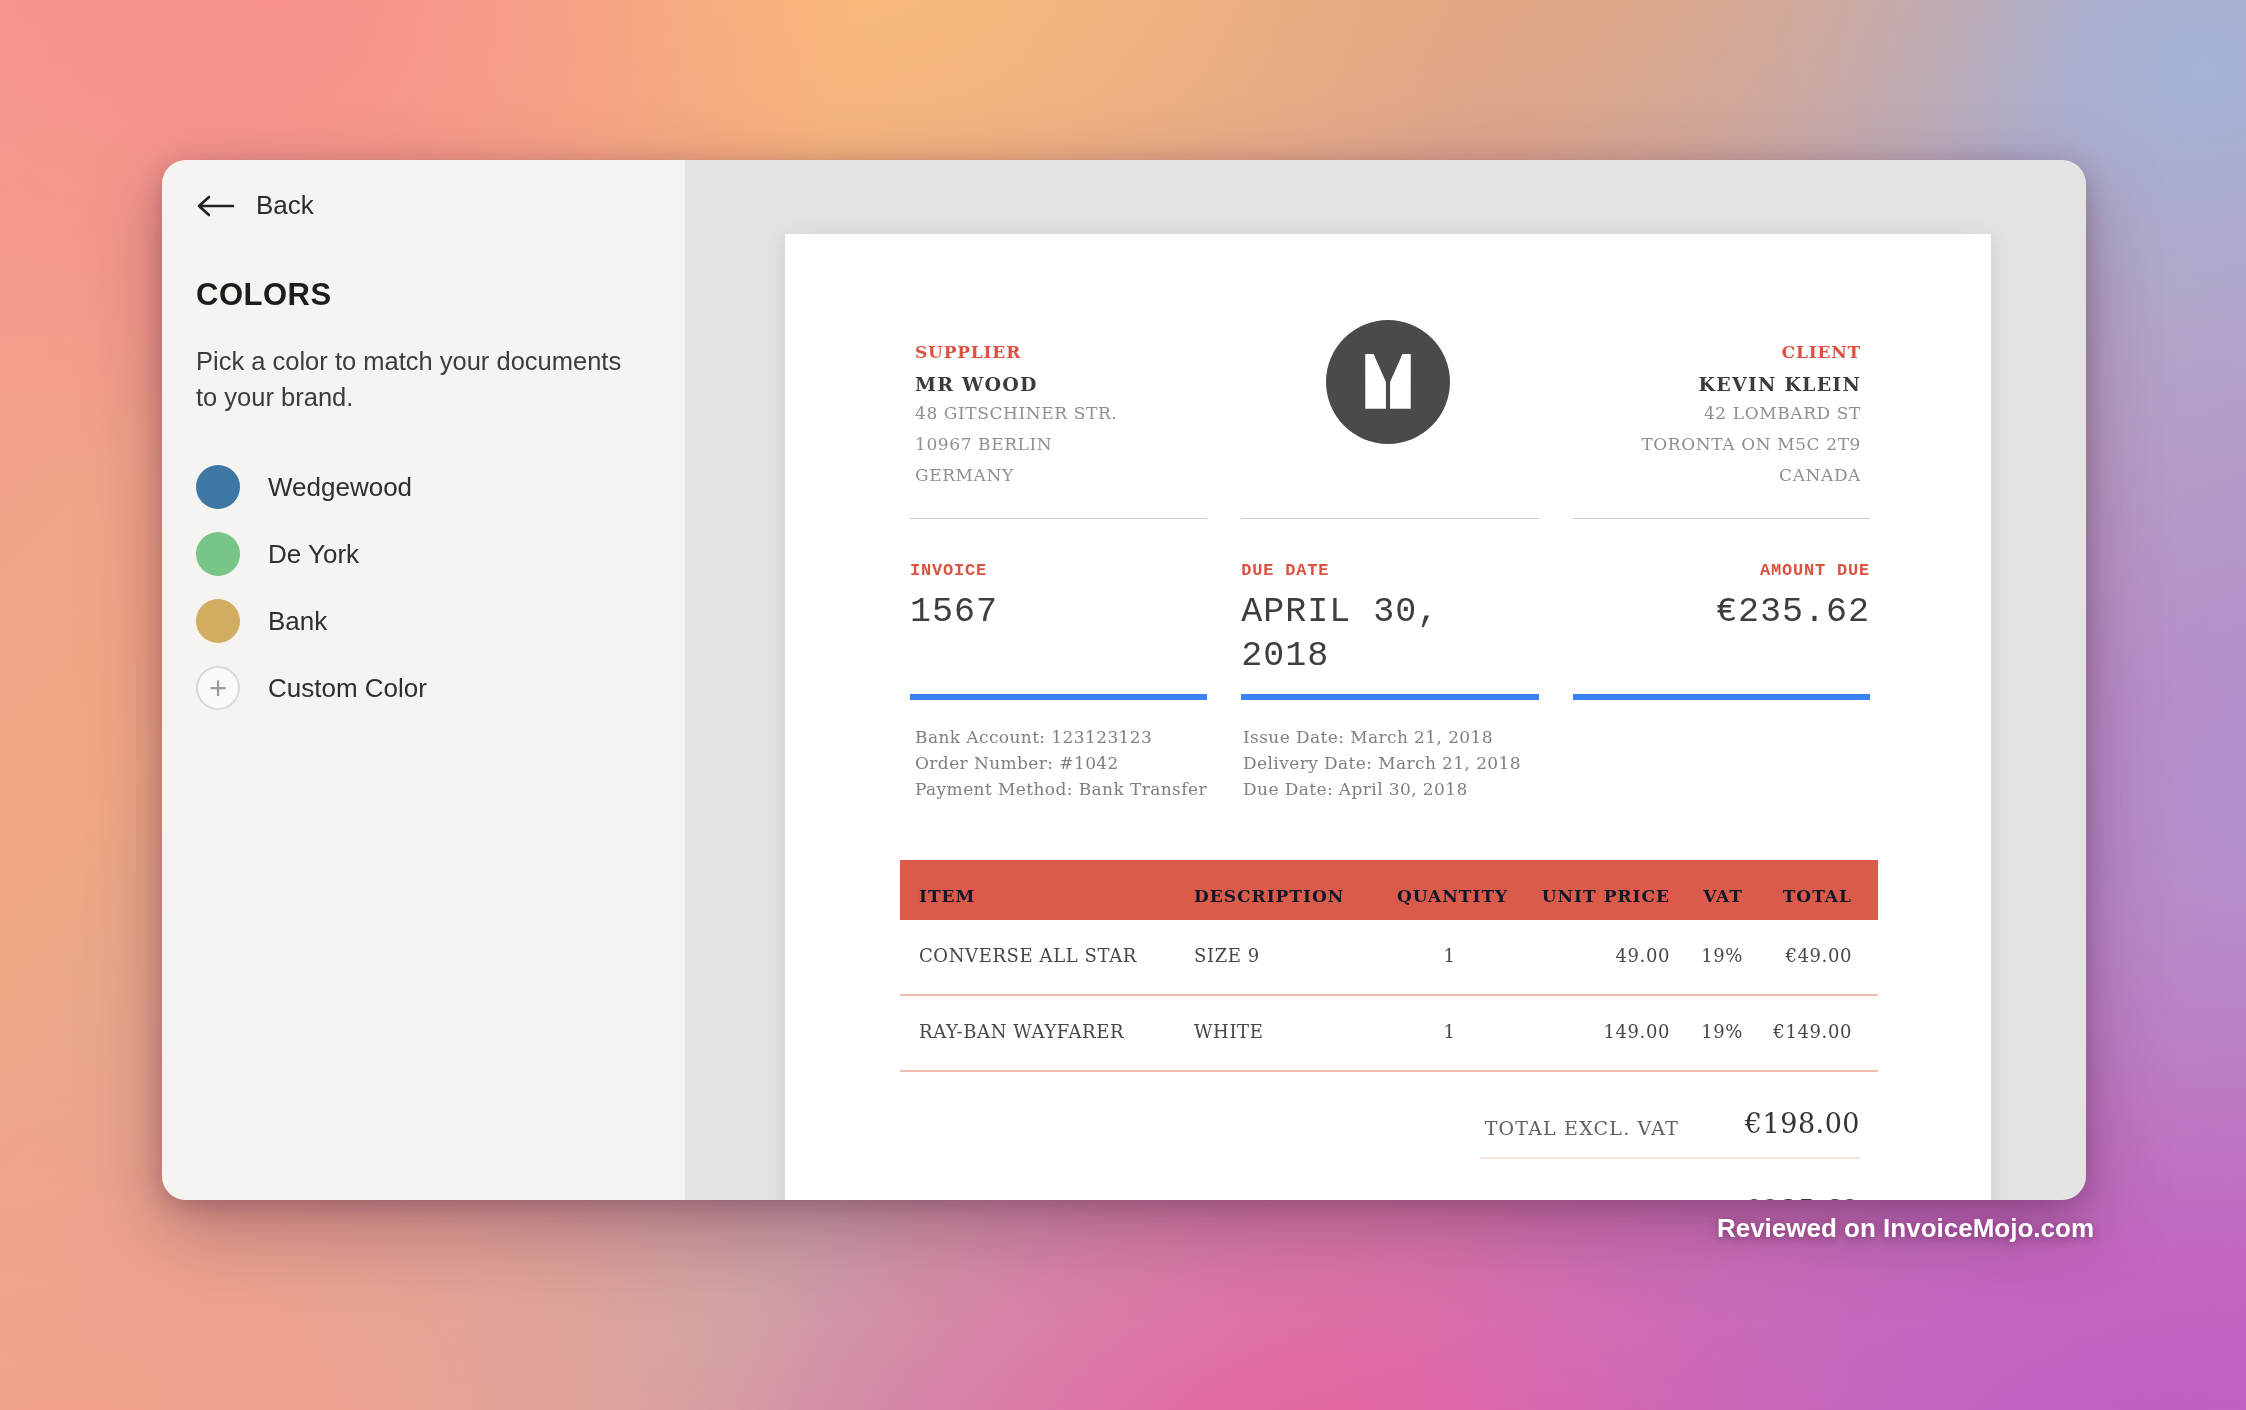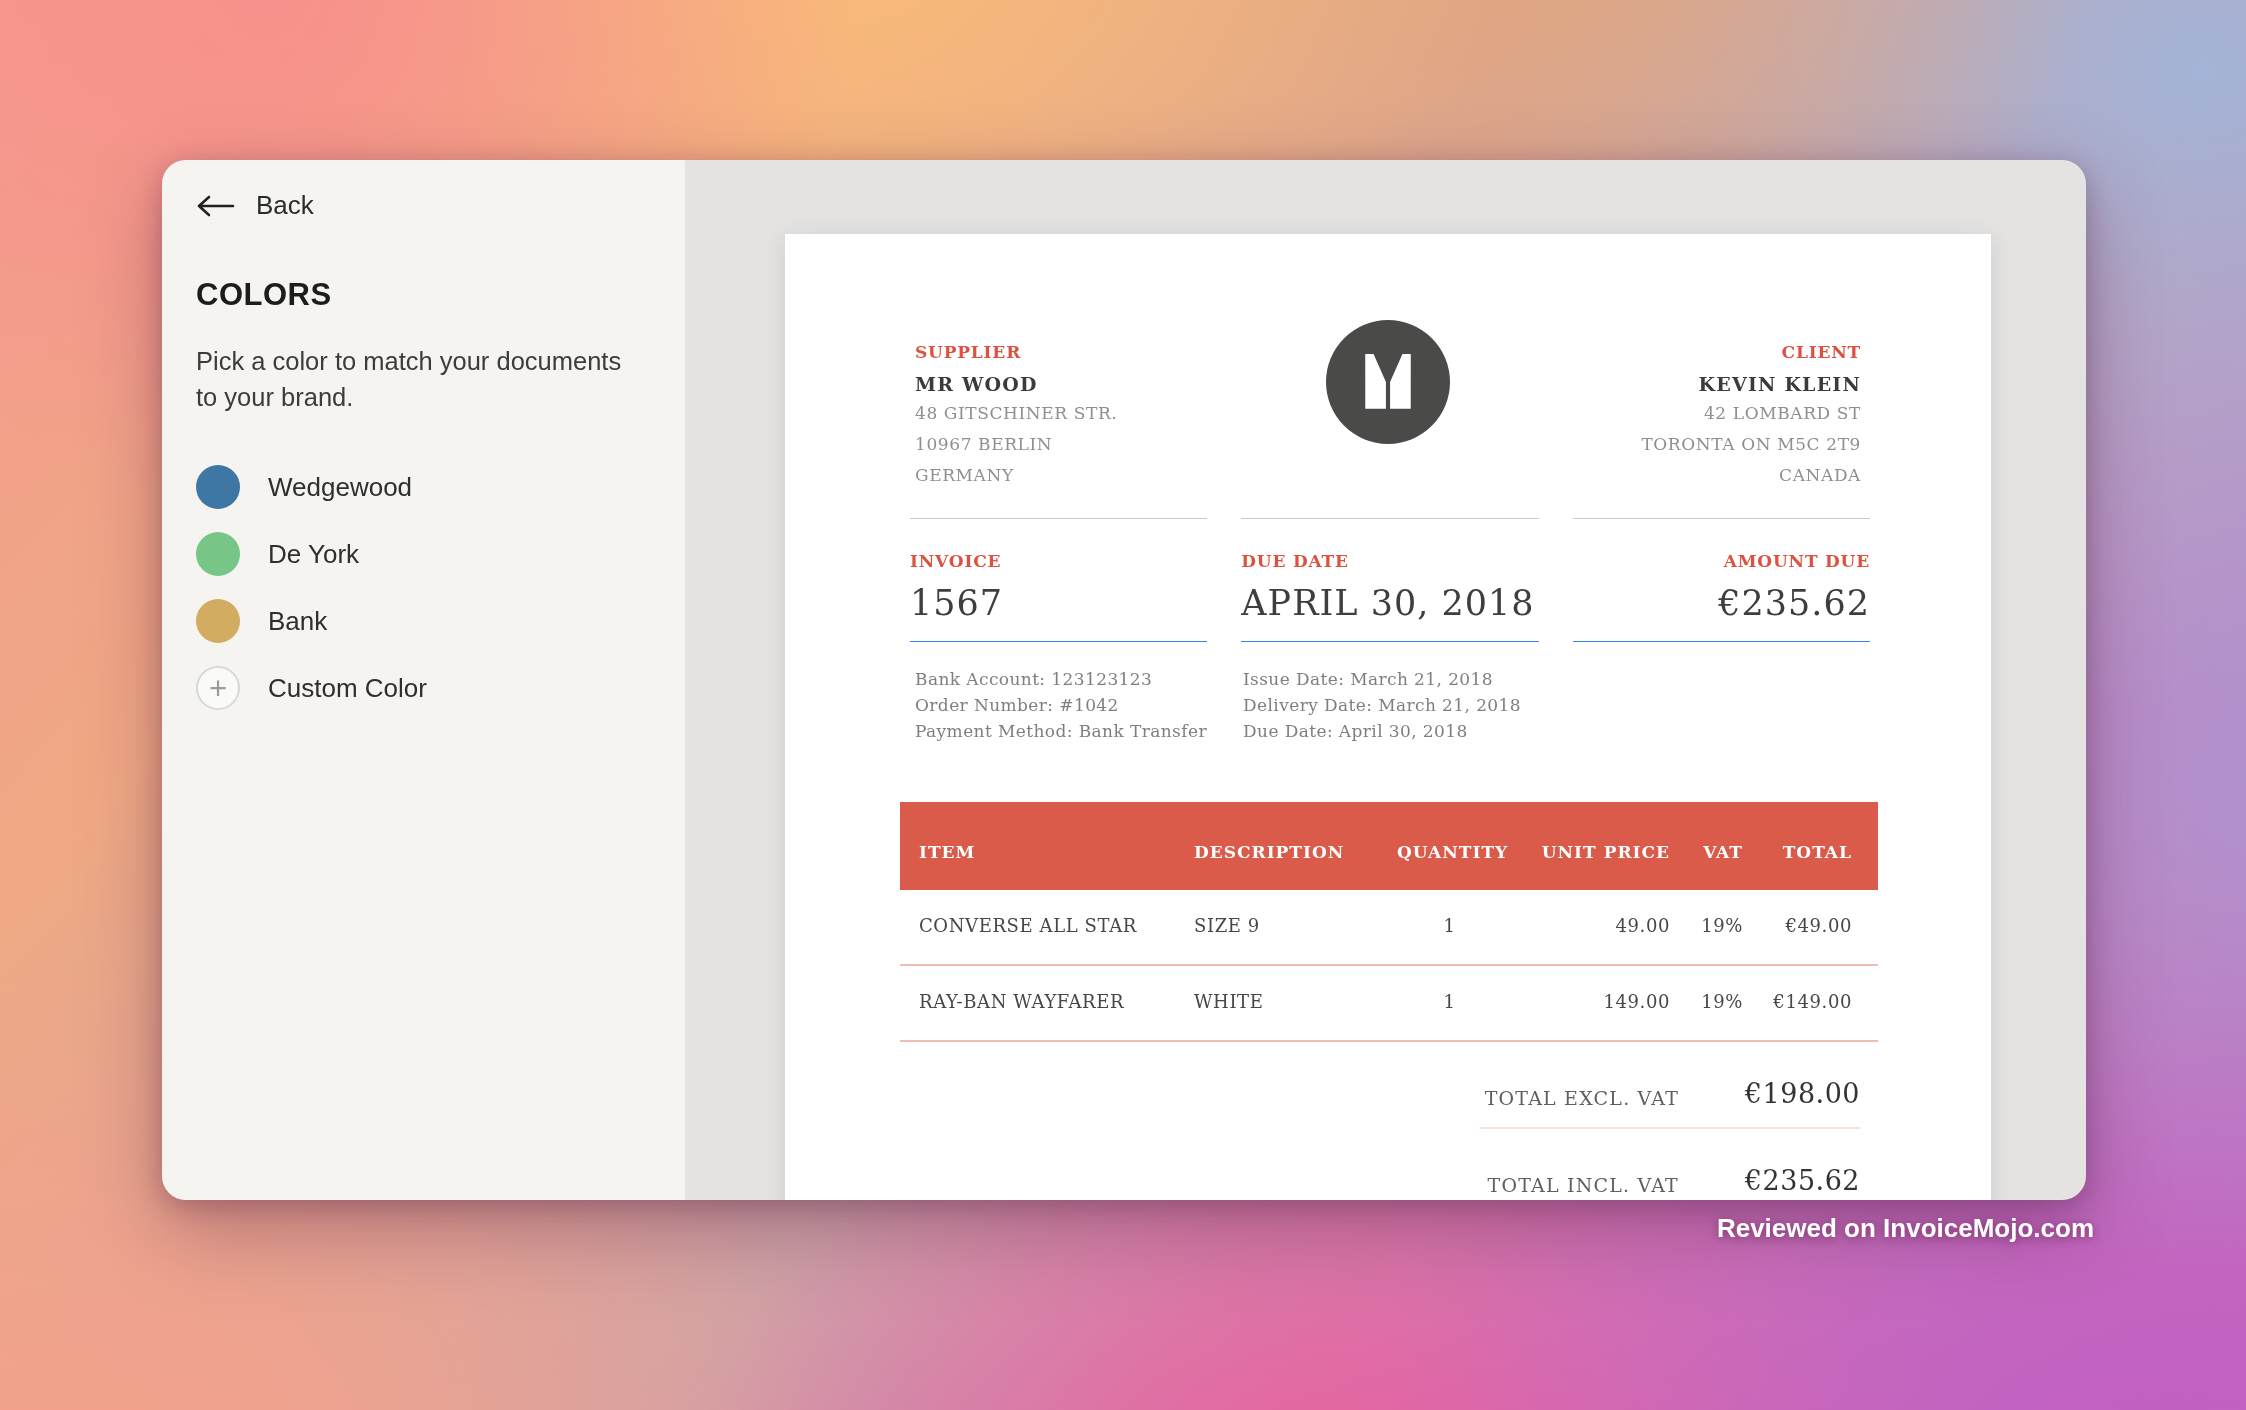--- a/index.html
+++ b/index.html
@@ -56,33 +56,33 @@
 
   .inv-header { display:grid; grid-template-columns:1fr auto 1fr; padding:86px 130px 0 130px; }
   .blk { margin-top:22px; }
   .blk.right { text-align:right; }
   .blk-label { font-size:17px; font-weight:700; color:#DC513F; letter-spacing:0.8px; }
   .blk-name { font-size:19px; font-weight:700; color:#3B3B3B; letter-spacing:1.2px; margin-top:11px; }
   .blk-line { font-size:17px; color:#908F8D; letter-spacing:0.6px; line-height:25px; margin-top:6px; }
   .logo { width:124px; height:124px; }
 
   .inv-cards { display:grid; grid-template-columns:1fr 1fr 1fr; gap:34px; margin:30px 121px 0 125px; }
-  .card { border-top:1px solid #CCCBC9; border-bottom:1px solid #3b82f6; padding:32px 0 16px; }
+  .card { border-top:1px solid #CCCBC9; border-bottom:6px solid #3b82f6; padding:42px 0 16px;font-family:Liberation Mono, monospace; }
   .card.right { text-align:right; }
   .card-label { font-size:17px; font-weight:700; color:#DC513F; letter-spacing:0.8px; }
   .card-value { margin-top:10px; font-size:35px; line-height:44px; color:#3E3E3E; letter-spacing:1px; }
 
   .inv-meta { display:grid; grid-template-columns:328px 1fr; margin:24px 130px 0 130px; }
   .meta-line { font-size:17px; color:#807F7D; letter-spacing:0.4px; line-height:26px; }
 
   .inv-table { margin:58px 113px 0 115px; }
   .t-head {
     display:grid; grid-template-columns:275px 203px 105px 168px 73px 1fr;
-    align-items:center; height:88px; padding:12px 26px 0 19px;
-    background:#DB5B4A; color:#ffffff; font-size:17px; font-weight:700; letter-spacing:1px;
+    align-items:center; height:60px; padding:12px 26px 0 19px;
+    background:#DB5B4A; color:#0f172a; font-size:17px; font-weight:700; letter-spacing:1px;
   }
   .t-row {
     display:grid; grid-template-columns:275px 203px 105px 168px 73px 1fr;
     align-items:center; height:76px; padding:0 26px 4px 19px;
     border-bottom:2px solid #EFBEB2; font-size:18px; color:#474747; letter-spacing:0.6px;
   }
   .c-center { text-align:center; }
   .c-right { text-align:right; }
 
   .totals { width:380px; margin:0 18px 0 auto; }

